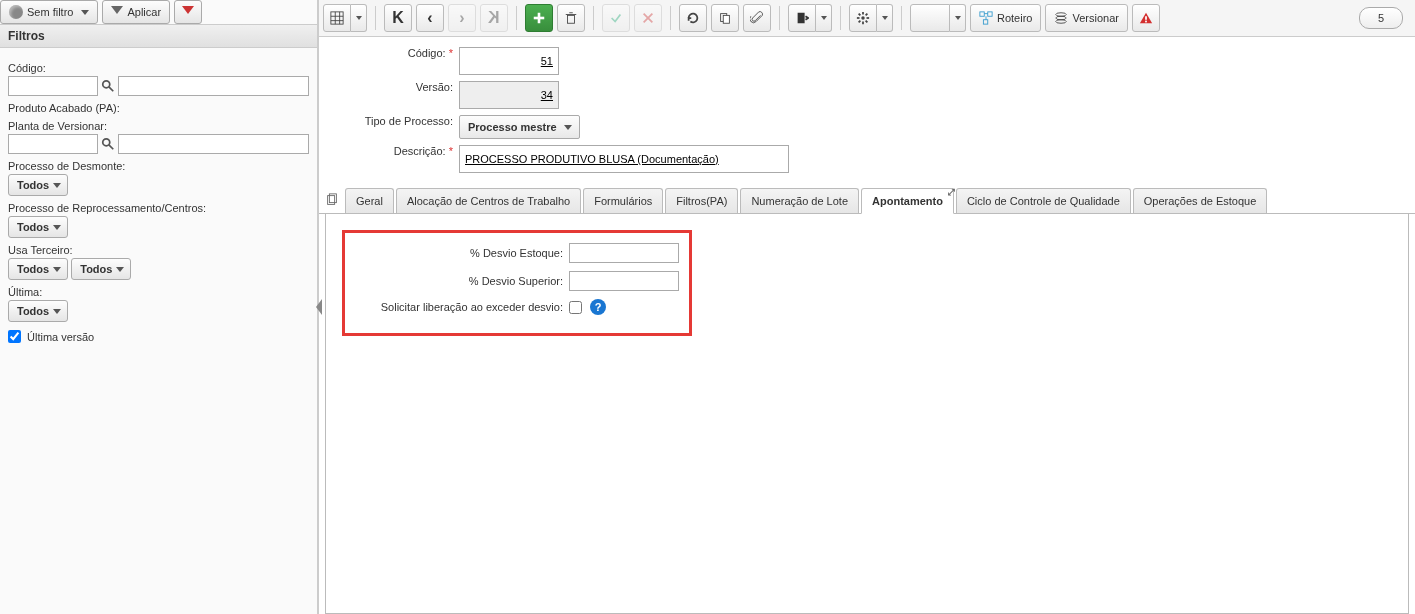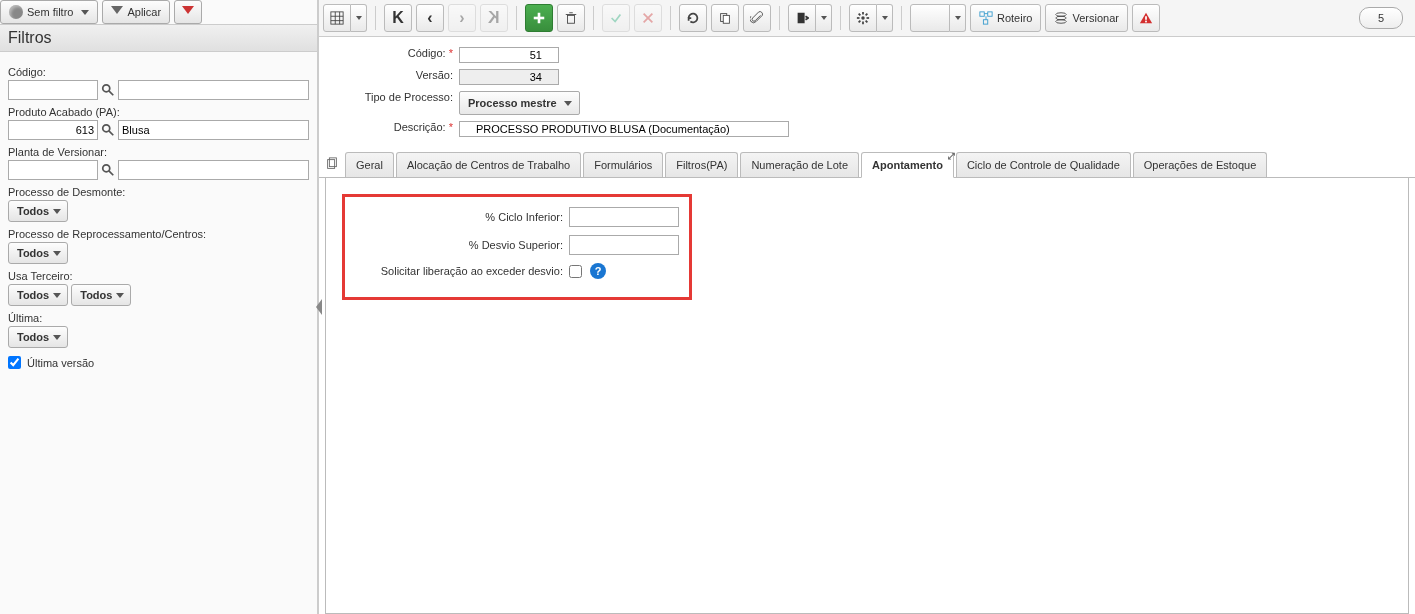--- a/index.html
+++ b/index.html
@@ -69,22 +69,22 @@
     width:12px;height:12px;position:relative;display:inline-block;
   }
   .funnel::before{
     content:"";position:absolute;top:0;left:0;width:0;height:0;
     border-left:6px solid transparent;border-right:6px solid transparent;
     border-top:8px solid #666;
   }
   .section-header {
     background: linear-gradient(#f0f0f0,#e0e0e0);
     padding: 4px 8px;
-    font-weight: normal;
-    font-size: 16px;
+    font-weight: bold;
+    font-size: 12px;
     border-bottom: 1px solid #ccc;
   }
   .filter-body {
     padding: 8px;
   }
   .filter-label {
     display: block;
     margin: 6px 0 2px;
     font-size: 11px;
     color:#333;
@@ -140,21 +140,21 @@
   .versionar-icon{width:16px;height:16px;}
   .alert-triangle{color:#d32f2f;}
   .counter-btn{
     min-width:44px;height:22px;border:1px solid #aaa;border-radius:10px;
     background:linear-gradient(#fff,#eee);display:inline-flex;align-items:center;justify-content:center;font-size:11px;cursor:pointer;margin-left:auto;margin-right:8px;
   }
   .form-area{padding:10px 10px 4px 10px;}
   .form-row{display:flex;align-items:flex-start;margin-bottom:6px;}
   .form-row label{width:130px;text-align:right;padding-right:6px;font-size:11px;}
   .req{color:#d33;}
-  .form-row input[type=text]{height:16px;border:1px solid #aaa;padding:0 16px;font-size:11px;}
+  .form-row input[type=text]{height:28px;border:1px solid #aaa;padding:0 5px;font-size:11px;text-decoration:underline;}
   .code-field{width:100px;text-align:right;}
   .version-field{width:100px;text-align:right;background:#eee;}
   .desc-field{width:330px;}
   .proc-select{
     height:24px;border:1px solid #aaa;background:linear-gradient(#fdfdfd,#e8e8e8);
     padding:0 22px 0 8px;display:inline-flex;align-items:center;font-weight:bold;font-size:11px;border-radius:2px;position:relative;cursor:pointer;
   }
   .proc-select::after{content:"";position:absolute;right:7px;top:50%;margin-top:-2px;border-left:4px solid transparent;border-right:4px solid transparent;border-top:5px solid #555;}
   .tabs-row{display:flex;align-items:flex-end;padding:0 6px;margin-top:4px;border-bottom:1px solid #bbb;}
   .tabs-row .copy-icon{margin-right:6px;margin-bottom:4px;cursor:pointer;}
@@ -208,30 +208,20 @@
         <span class="lookup-icon">
           <svg viewBox="0 0 16 16">
               <circle cx="6" cy="6" r="4" fill="none" stroke="#555" stroke-width="2"></circle>
               <line x1="9" y1="9" x2="14" y2="14" stroke="#555" stroke-width="2"></line>
             </svg>
         </span>
         <input type="text" class="input-desc" style="">
       </div>
 
       <label class="filter-label">Produto Acabado (PA):</label>
-      <div class="filter-row">
-        <input type="text" class="input-code" value="613" style="">
-        <span class="lookup-icon">
-          <svg viewBox="0 0 16 16">
-              <circle cx="6" cy="6" r="4" fill="none" stroke="#555" stroke-width="2"></circle>
-              <line x1="9" y1="9" x2="14" y2="14" stroke="#555" stroke-width="2"></line>
-            </svg>
-        </span>
-        <input type="text" class="input-desc" value="Blusa" style="">
-      </div>
 
       <label class="filter-label">Planta de Versionar:</label>
       <div class="filter-row">
         <input type="text" class="input-code" value="" style="">
         <span class="lookup-icon">
           <svg viewBox="0 0 16 16">
               <circle cx="6" cy="6" r="4" fill="none" stroke="#555" stroke-width="2"></circle>
               <line x1="9" y1="9" x2="14" y2="14" stroke="#555" stroke-width="2"></line>
             </svg>
         </span>
@@ -443,21 +433,21 @@
       <div class="tab">Filtros(PA)</div>
       <div class="tab">Numeração de Lote</div>
       <div class="tab active"><span>Apontamento</span><span class="expand">⤢</span></div>
       <div class="tab">Ciclo de Controle de Qualidade</div>
       <div class="tab">Operações de Estoque</div>
     </div>
 
     <div class="tab-content">
       <div class="highlight-box">
         <div class="hl-row">
-          <label>% Ciclo Inferior:</label>
+          <label>% Desvio Estoque:</label>
           <input type="text" value="" style="">
         </div>
         <div class="hl-row">
           <label>% Desvio Superior:</label>
           <input type="text" value="" style="">
         </div>
         <div class="hl-row">
           <label>Solicitar liberação ao exceder desvio:</label>
           <input type="checkbox" style="">
           <span class="help-circle">?</span>

